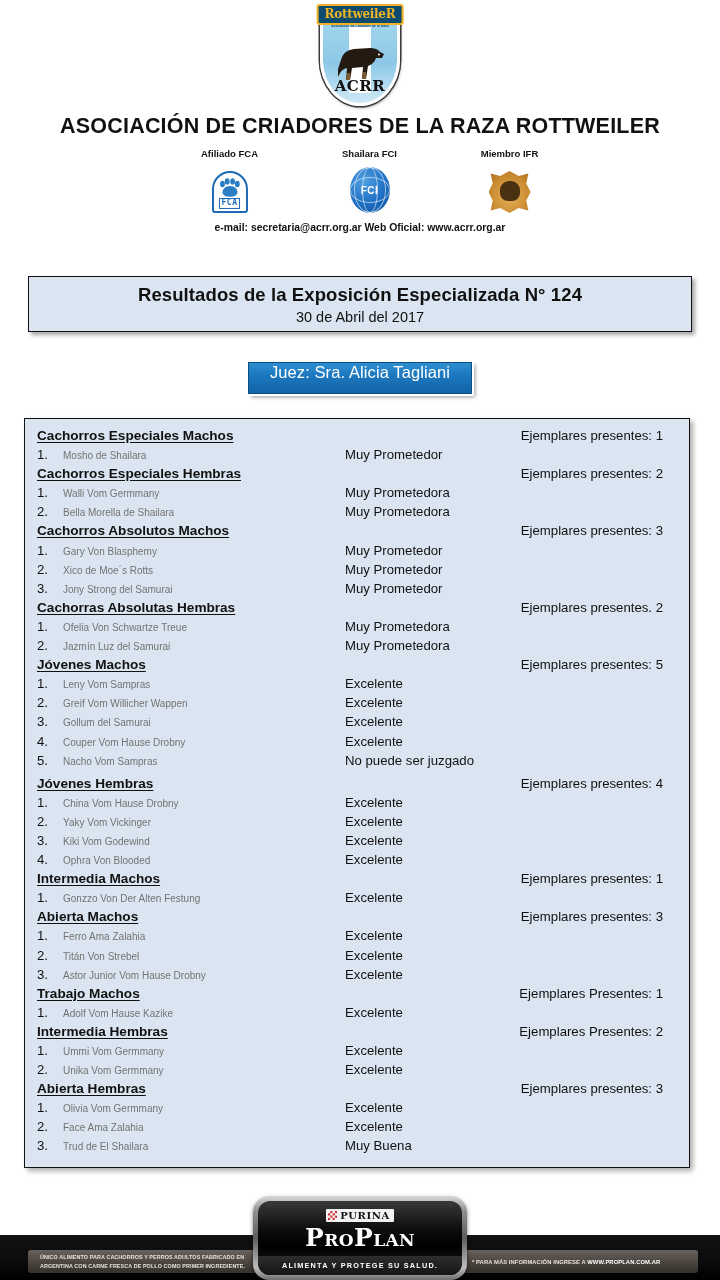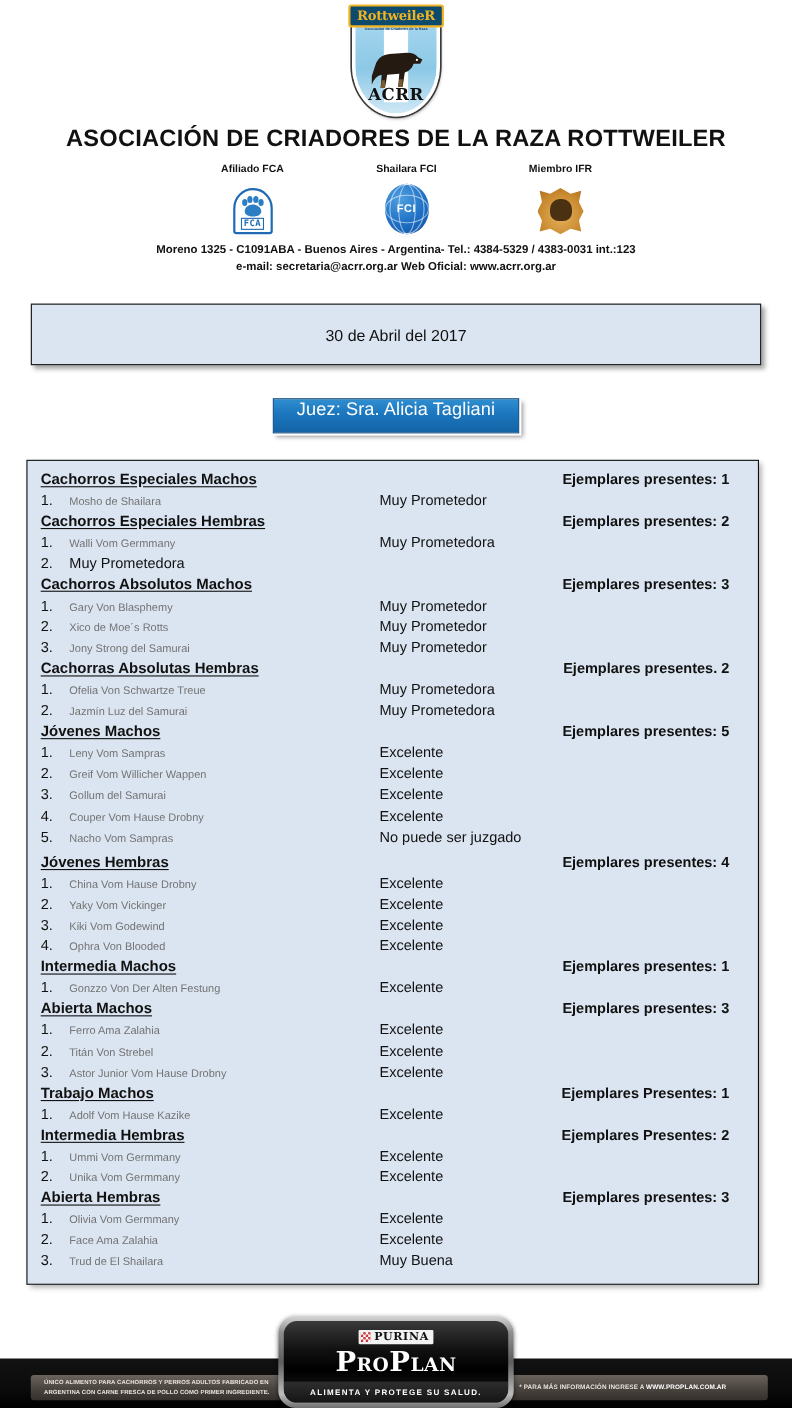--- a/index.html
+++ b/index.html
@@ -168,21 +168,21 @@
   }
   .row { display:flex; align-items:baseline; height:19.1px; }
   .row.cat { height: 19.1px; }
   .cat-name {
     font-weight:bold; font-size:13.6px; color:#111;
     text-decoration: underline; text-underline-offset: 2px;
     white-space:nowrap;
   }
   .cat-count {
     position:absolute; right:16px;
-    font-size:13.2px; color:#111; white-space:nowrap;font-weight:bold;
+    font-size:13.2px; color:#111; white-space:nowrap;
   }
   .cat-row { position:relative; }
   .e-num { width: 26px; font-size:13.2px; color:#111; flex:0 0 26px; }
   .e-name { width: 282px; font-size:10px; color:#737373; flex:0 0 282px; white-space:nowrap; }
   .e-qual { font-size:13.2px; color:#111; white-space:nowrap; }
   .gap { height: 4px; }
 
   
   .footer { position:absolute; left:0; top:1196px; width:720px; height:84px; }
   .foot-bar {
@@ -316,26 +316,26 @@
           <div class="ifr">
             <div class="ifr-dog"></div>
           </div>
         </div>
       </div>
 
 
     </div>
 
     <div class="contact">
-      <div>Moreno 1325 - C1091ABA - Buenos Aires - Argentina- Tel.: 4384-5329 / 4383-0031 int.:123</div>
       <div>e-mail: secretaria@acrr.org.ar  Web Oficial: www.acrr.org.ar</div>
     </div>
   </div>
 
   <div class="title-box">
+    <div class="title-main">Resultados de la Exposición Especializada N° 124</div>
     <div class="title-sub">30 de Abril del 2017</div>
   </div>
 
   <div class="judge-btn">
     <span>Juez: Sra. Alicia Tagliani</span>
   </div>
 
   <div class="results-box">
     <div id="results-root">
         <div class="row cat cat-row">
@@ -351,20 +351,21 @@
           <span class="cat-name">Cachorros Especiales Hembras</span>
           <span class="cat-count">Ejemplares presentes: 2</span>
         </div>
         <div class="row">
           <span class="e-num">1.</span>
           <span class="e-name">Walli Vom Germmany</span>
           <span class="e-qual">Muy Prometedora</span>
         </div>
         <div class="row">
           <span class="e-num">2.</span>
+          <span class="e-name">Bella Morella de Shailara</span>
           <span class="e-qual">Muy Prometedora</span>
         </div>
         <div class="row cat cat-row">
           <span class="cat-name">Cachorros Absolutos Machos</span>
           <span class="cat-count">Ejemplares presentes: 3</span>
         </div>
         <div class="row">
           <span class="e-num">1.</span>
           <span class="e-name">Gary Von Blasphemy</span>
           <span class="e-qual">Muy Prometedor</span>

